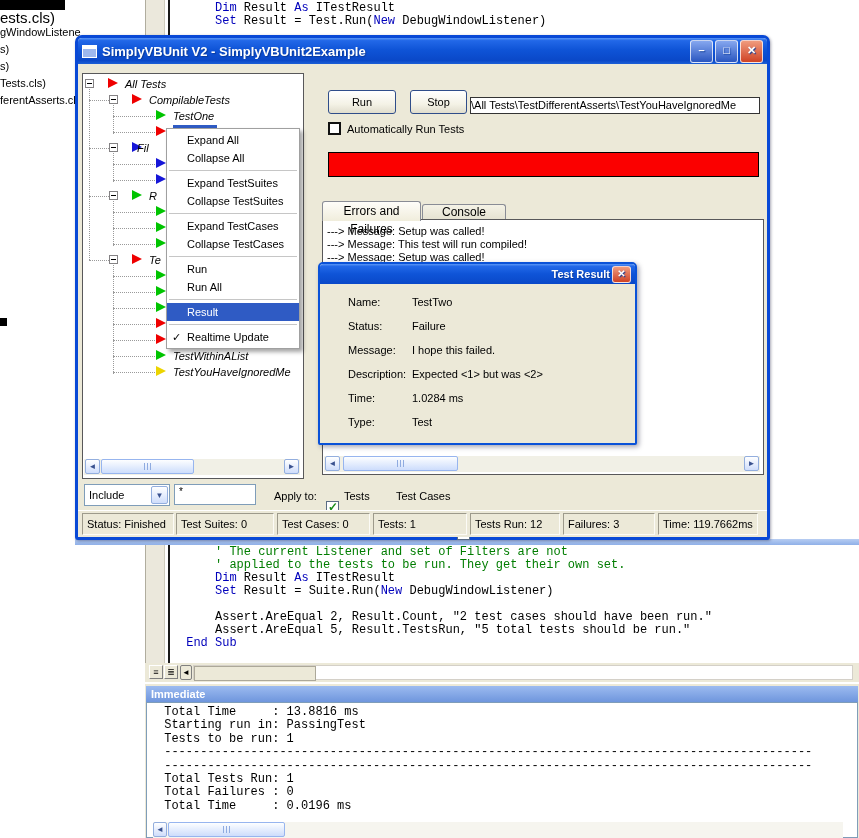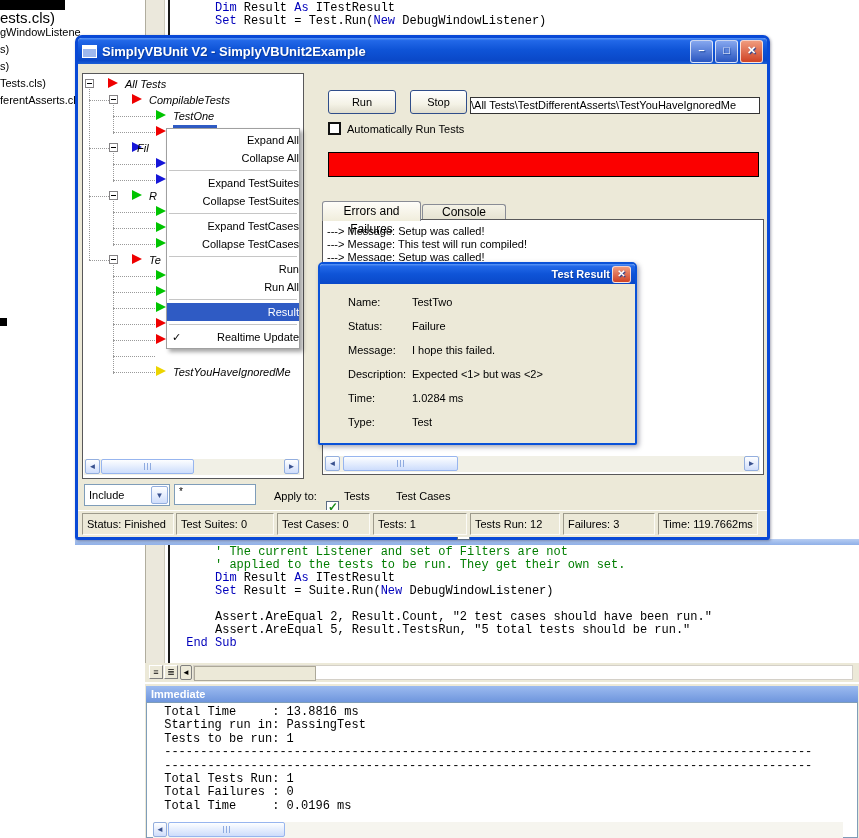--- a/index.html
+++ b/index.html
@@ -195,20 +195,24 @@
             </div>
             <div class="doth" style="left: 30px; top: 250px; width: 42px; position: absolute;"></div>
             <div class="abs" style="left: 0px; top: 242px; width: 218px; height: 16px;">
               <div class="arr abs" style="left: 73px; top: 2px; border-left-color: rgb(239, 0, 0);"></div>
             </div>
             <div class="doth" style="left: 30px; top: 266px; width: 42px; position: absolute;"></div>
             <div class="abs" style="left: 0px; top: 258px; width: 218px; height: 16px;">
               <div class="arr abs" style="left: 73px; top: 2px; border-left-color: rgb(239, 0, 0);"></div>
             </div>
             <div class="doth" style="left: 30px; top: 282px; width: 42px; position: absolute;"></div>
+            <div class="abs" style="left: 0px; top: 274px; width: 218px; height: 16px;">
+              <div class="arr abs" style="left: 73px; top: 2px; border-left-color: rgb(0, 196, 0);"></div>
+              <div class="tree-label abs" style="left: 90px; top: 1px;">TestWithinAList</div>
+            </div>
             <div class="doth" style="left: 30px; top: 298px; width: 42px; position: absolute;"></div>
             <div class="abs" style="left: 0px; top: 290px; width: 218px; height: 16px;">
               <div class="arr abs" style="left: 73px; top: 2px; border-left-color: rgb(236, 212, 0);"></div>
               <div class="tree-label abs" style="left: 90px; top: 1px;">TestYouHaveIgnoredMe</div>
             </div>
           </div>
         <div class="abs sbar" style="left:1px;top:385px;width:216px;height:16px;">
           <div class="abs sb-btn" style="left:1px;top:0;width:15px;height:15px;">◄</div>
           <div class="abs sb-thumb" style="left:17px;top:0;width:93px;height:15px;"></div>
           <div class="abs sb-btn" style="left:200px;top:0;width:15px;height:15px;">►</div>
@@ -279,21 +283,21 @@
         <div class="abs" style="left: 92px; top: 60px;">I hope this failed.</div>
         <div class="abs" style="left: 28px; top: 84px;">Description:</div>
         <div class="abs" style="left: 92px; top: 84px;">Expected &lt;1&gt; but was &lt;2&gt;</div>
         <div class="abs" style="left: 28px; top: 108px;">Time:</div>
         <div class="abs" style="left: 92px; top: 108px;">1.0284 ms</div>
         <div class="abs" style="left: 28px; top: 132px;">Type:</div>
         <div class="abs" style="left: 92px; top: 132px;">Test</div>
       </div>
   </div>
 
-  <div id="ctx-menu" class="abs menu" style="left:166px;top:128px;width:134px;z-index:30;box-sizing:border-box;text-align:right;">
+  <div id="ctx-menu" class="abs menu" style="left:166px;top:128px;width:134px;z-index:30;box-sizing:border-box;">
       <div class="mi">Expand All</div>
       <div class="mi">Collapse All</div>
       <div class="msep"></div>
       <div class="mi">Expand TestSuites</div>
       <div class="mi">Collapse TestSuites</div>
       <div class="msep"></div>
       <div class="mi">Expand TestCases</div>
       <div class="mi">Collapse TestCases</div>
       <div class="msep"></div>
       <div class="mi">Run</div>

